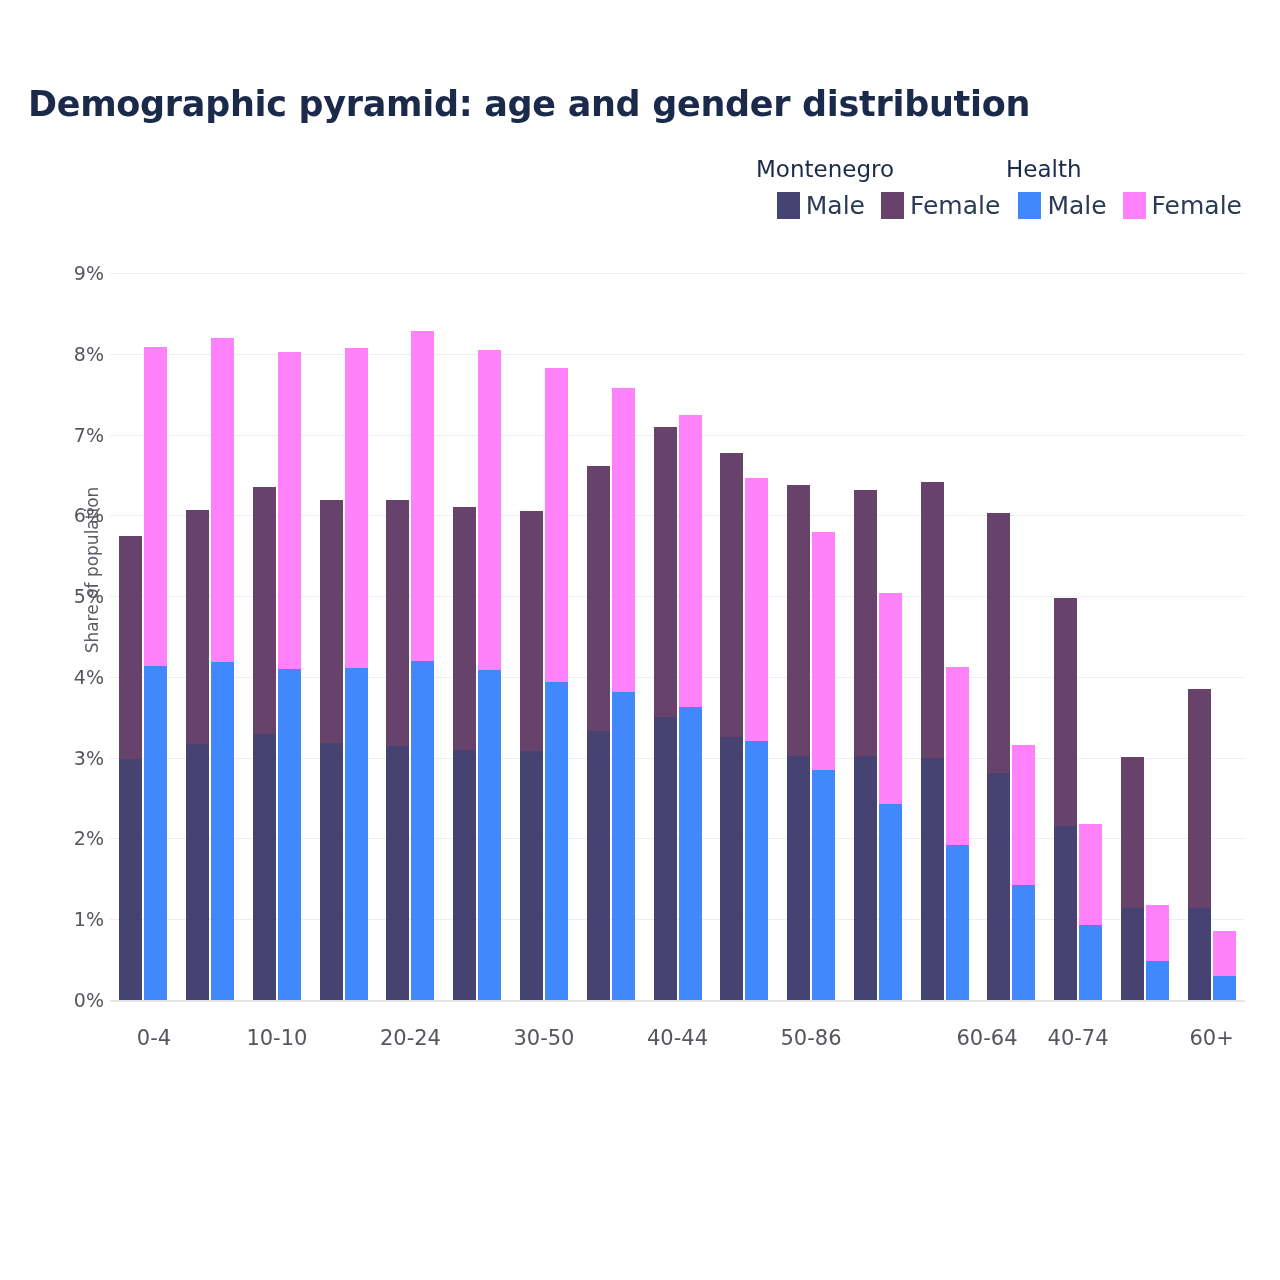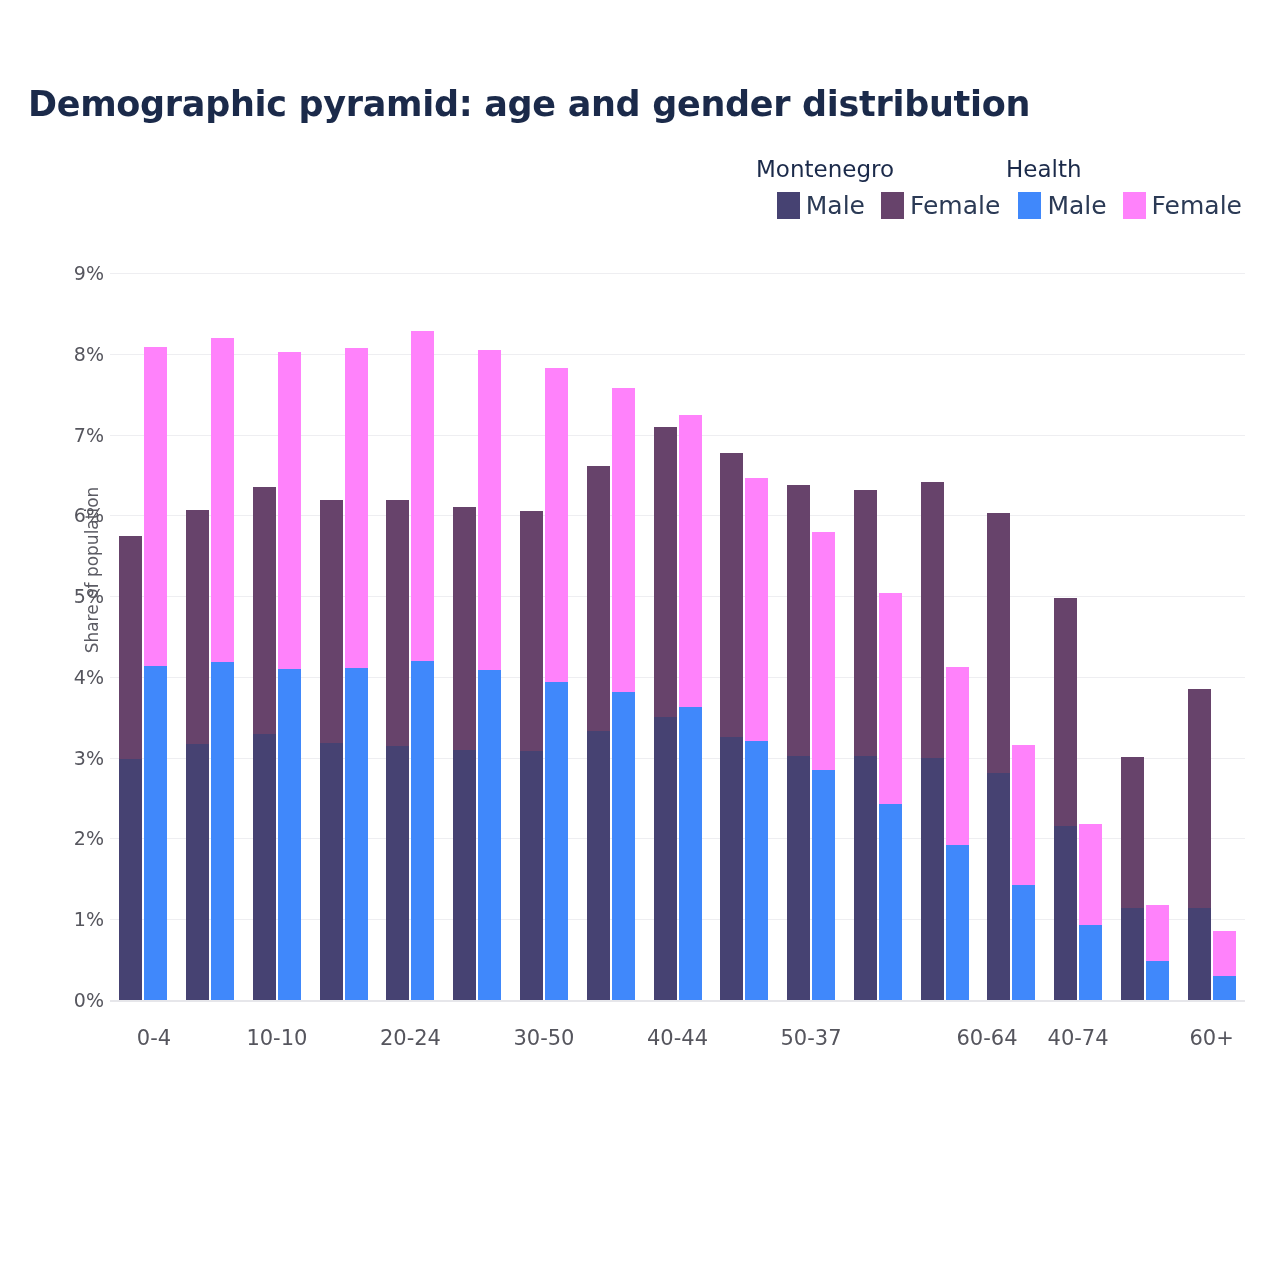--- a/index.html
+++ b/index.html
@@ -374,21 +374,21 @@
             <div class="seg" style="background: rgb(255, 130, 251); bottom: 24.2333px; height: 44.4278px;"></div>
           </div>
         </div>
       </div>
     <div id="x-ticks">
         <div class="x-tick-label" style="left: 154px;">0-4</div>
         <div class="x-tick-label" style="left: 276.912px;">10-10</div>
         <div class="x-tick-label" style="left: 410.441px;">20-24</div>
         <div class="x-tick-label" style="left: 543.971px;">30-50</div>
         <div class="x-tick-label" style="left: 677.5px;">40-44</div>
-        <div class="x-tick-label" style="left: 811.029px;">50-37</div>
+        <div class="x-tick-label" style="left: 811.029px;">50-86</div>
         <div class="x-tick-label" style="left: 987px;">60-64</div>
         <div class="x-tick-label" style="left: 1078.09px;">40-74</div>
         <div class="x-tick-label" style="left: 1211.62px;">60+</div>
       </div>
   </div>
 
 
 </div>
 
 </body></html>

